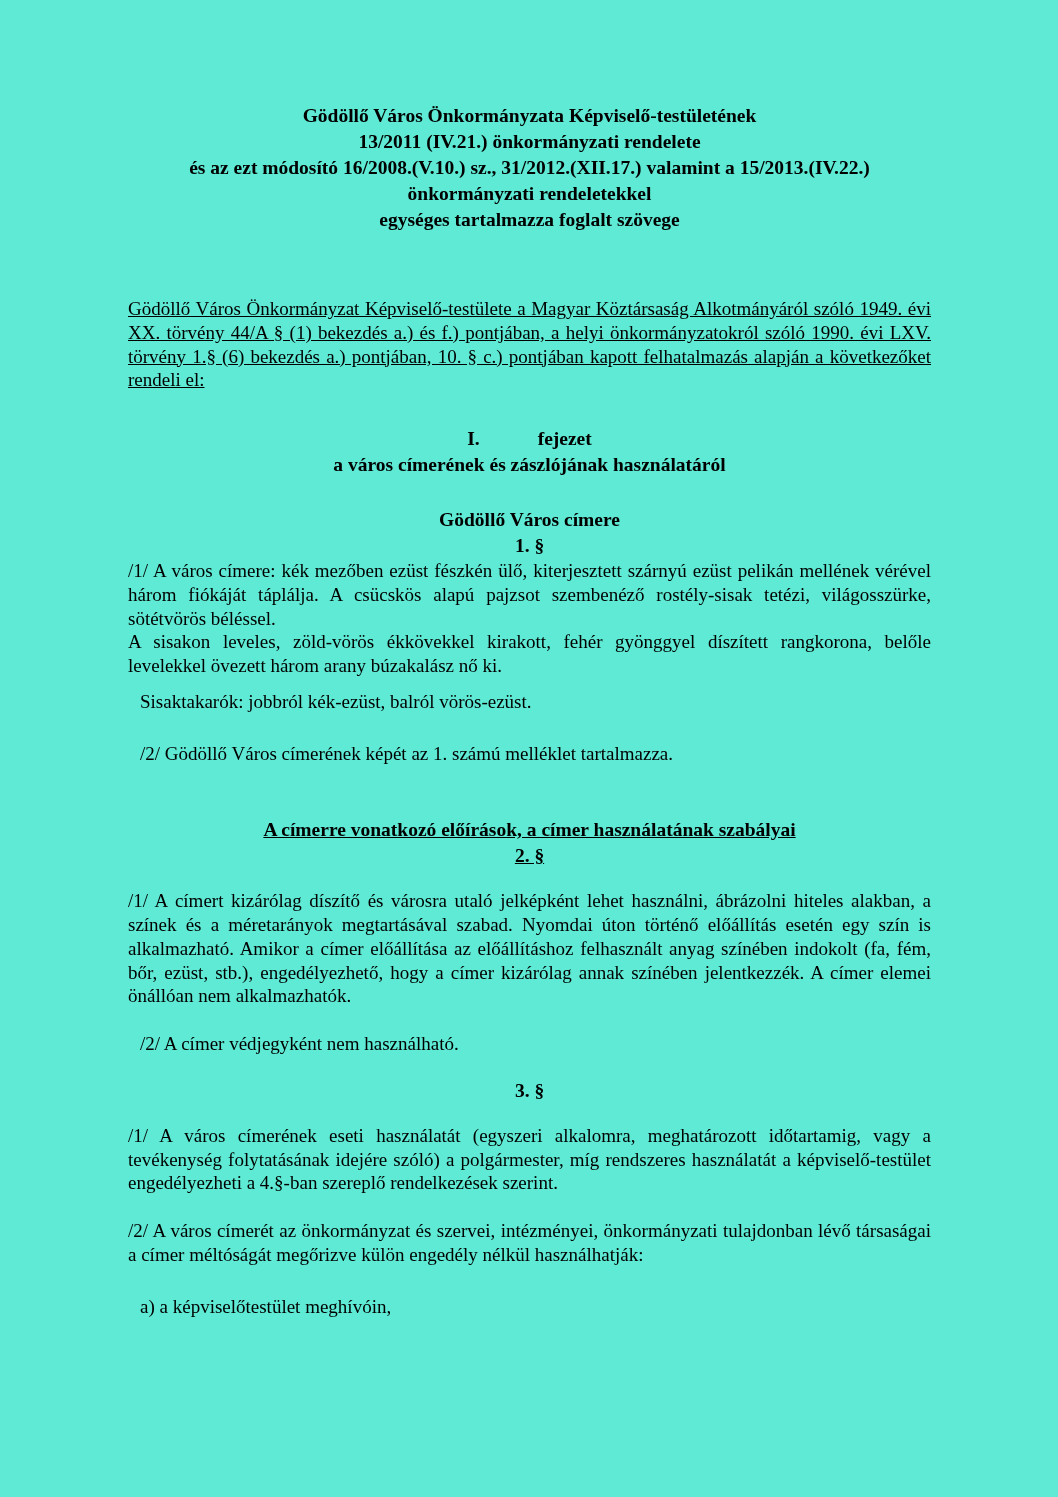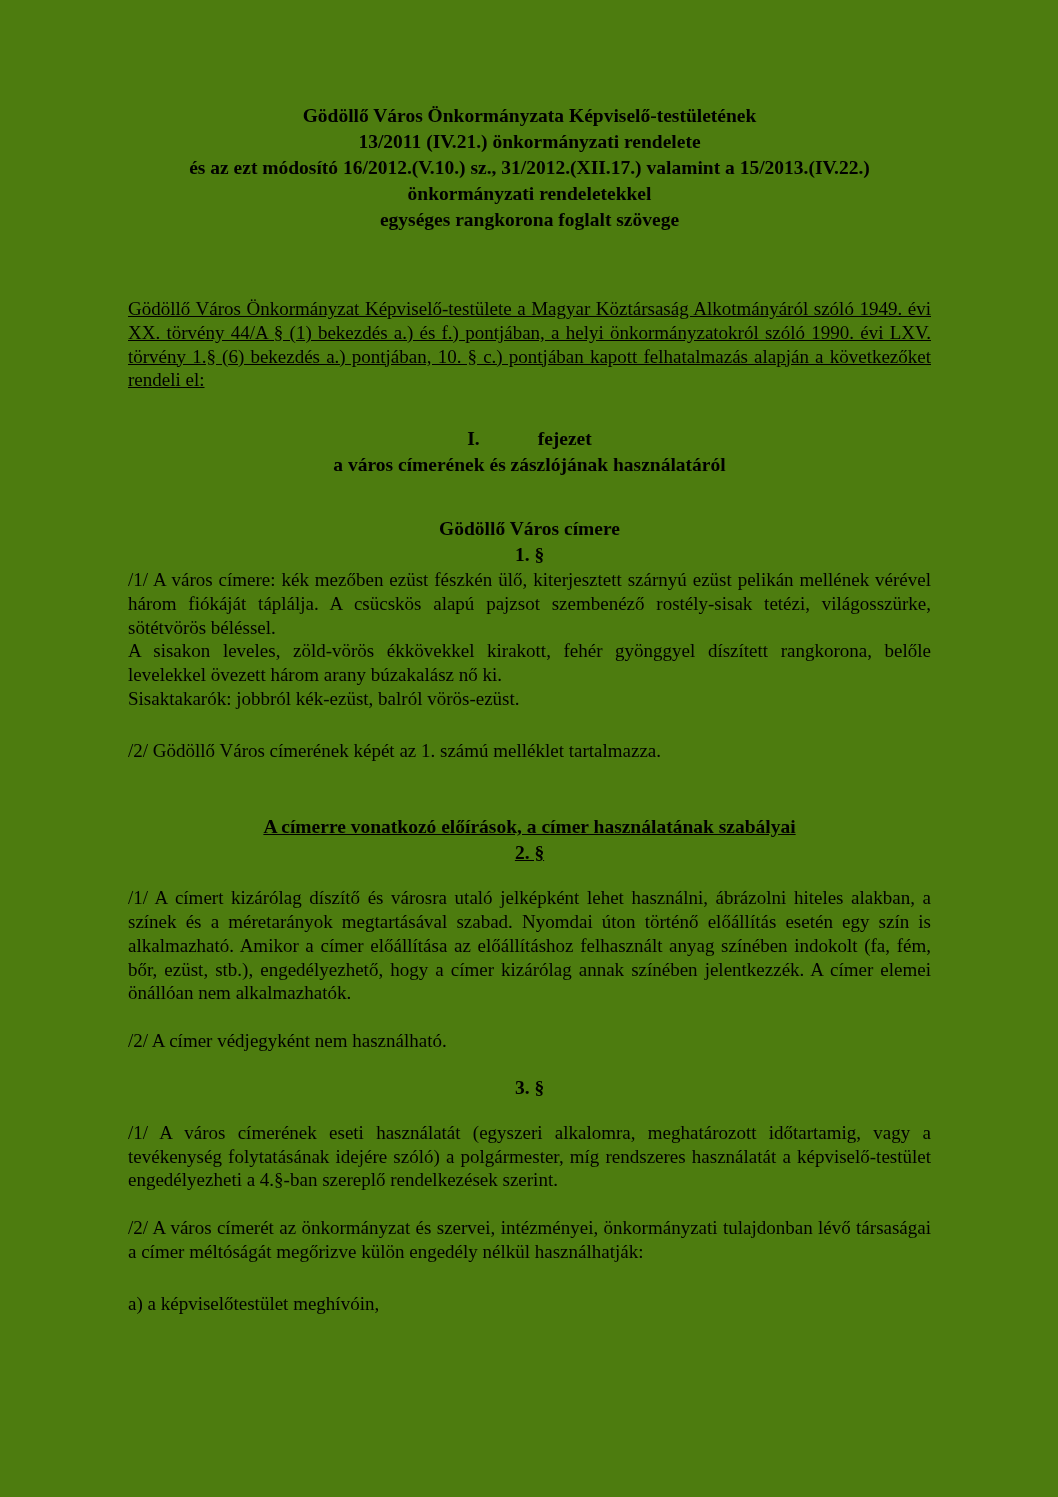--- a/index.html
+++ b/index.html
@@ -5,21 +5,21 @@
   html, body {
     margin: 0;
     padding: 0;
     background: #ffffff;
   }
   .page {
     position: relative;
     width: 1058px;
     min-height: 1497px;
     box-sizing: border-box;
-    background: #4d7c0f;
+    background: #5eead4;
     color: #000000;
     padding: 103px 127px 60px 128px;
     font-family: "Liberation Serif", "DejaVu Serif", serif;
     font-size: 19px;
     line-height: 23.75px;
   }
   .title-block {
     text-align: center;
     font-weight: bold;
     font-size: 19.5px;
@@ -31,50 +31,50 @@
     text-align: center;
     font-weight: bold;
     font-size: 19.5px;
     line-height: 26px;
   }
   .para {
     margin: 0;
     text-align: justify;
   }
   .para-left {
-    margin: 0;
+    margin: 12px;
     text-align: left;
   }
   .tab-gap {
     display: inline-block;
     width: 58px;
   }
   .mb-preamble   { margin-bottom: 34px; text-decoration: underline; }
-  .mb-chapter    { margin-bottom: 38px; }
+  .mb-chapter    { margin-bottom: 29px; }
   .mb-s1head     { }
   .mb-s1p1       { margin-bottom: 28px; }
   .mb-s1p2       { margin-bottom: 52px; }
   .mb-s2head     { margin-bottom: 20px; text-decoration: underline; }
   .mb-s2p1       { margin-bottom: 24px; }
   .mb-s2p2       { margin-bottom: 22px; }
   .mb-s3num      { margin-bottom: 20px; }
   .mb-s3p1       { margin-bottom: 24px; }
   .mb-s3p2       { margin-bottom: 28px; margin-top: 20px; }
 </style>
 </head>
 <body>
 
 <div class="page">
 
   <header class="title-block">
     <div>Gödöllő Város Önkormányzata Képviselő-testületének</div>
     <div>13/2011 (IV.21.) önkormányzati rendelete</div>
-    <div>és az ezt módosító 16/2012.(V.10.) sz., 31/2012.(XII.17.) valamint a 15/2013.(IV.22.)</div>
+    <div>és az ezt módosító 16/2008.(V.10.) sz., 31/2012.(XII.17.) valamint a 15/2013.(IV.22.)</div>
     <div>önkormányzati rendeletekkel</div>
-    <div>egységes rangkorona foglalt szövege</div>
+    <div>egységes tartalmazza foglalt szövege</div>
   </header>
 
   <p class="para mb-preamble">Gödöllő Város Önkormányzat Képviselő-testülete a Magyar Köztársaság Alkotmányáról szóló 1949. évi XX. törvény 44/A § (1) bekezdés a.) és f.) pontjában, a helyi önkormányzatokról szóló 1990. évi LXV. törvény 1.§ (6) bekezdés a.) pontjában, 10. § c.) pontjában kapott felhatalmazás alapján a következőket rendeli el:</p>
 
   <div class="heading mb-chapter">
     <div>
       <span>I.</span><span class="tab-gap"></span><span>fejezet</span>
     </div>
     <div>a város címerének és zászlójának használatáról</div>
   </div>

